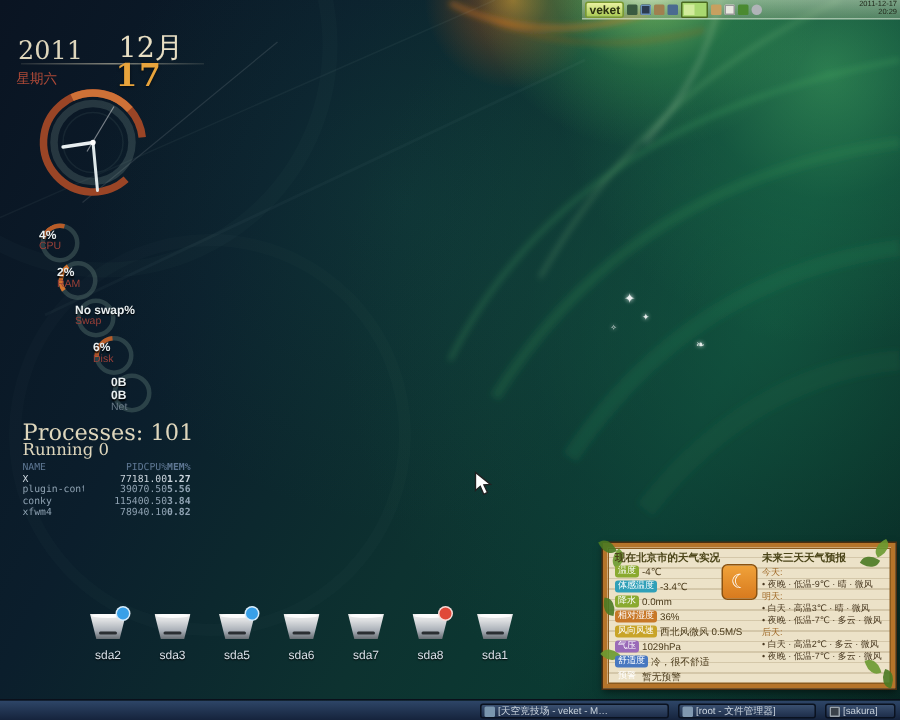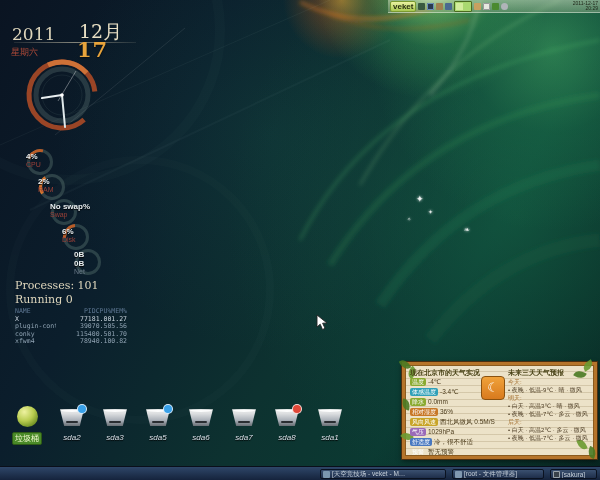--- a/index.html
+++ b/index.html
@@ -44,41 +44,41 @@
   .ring,.arc{position:absolute;width:26px;height:26px;border-radius:50%;box-sizing:border-box;}
   .ring{border:3px solid rgba(130,162,148,.28);}
   .arc{border:3px solid transparent;}
   .a1{border-top-color:#b85c28;transform:rotate(-30deg)}
   .a2{border-left-color:#d4742e;transform:rotate(10deg)}
   .a4{border-top-color:#b85c28;transform:rotate(-50deg)}
   .gval{position:absolute;font-size:8px;font-weight:bold;color:#e8eef0;text-shadow:0 1px 1px #000;white-space:nowrap;}
   .glab{position:absolute;font-size:7px;color:#9a4038;white-space:nowrap;}
   .glab.net{color:#6a7a88;}
   
-  #procs-title{position:absolute;left:15px;top:279px;font-size:11px;color:#ded6bc;}
+  #procs-title{position:absolute;left:15px;top:279px;font-size:15px;color:#ded6bc;}
   #procs-running{position:absolute;left:15px;top:293px;font-size:11px;color:#ded6bc;}
   #proc-table{position:absolute;left:15px;top:308px;width:112px;
     font-family:"DejaVu Sans Mono","Liberation Mono",monospace;font-size:6.5px;line-height:7.5px;}
   .prow{display:flex;white-space:nowrap;}
   .prow .c1{width:50px;overflow:hidden;}
   .prow .c2{width:24px;text-align:right;margin-left:20px;}
   .prow .c3{width:18px;text-align:right;}
-  .prow .c4{width:18px;text-align:right;}
+  .prow .c4{width:18px;text-align:right;font-weight:bold;}
   .phead{color:#5f7894;}
   .pr0{color:#ccd6de}.prx{color:#8fa2b2}
   
   .dico{position:absolute;width:40px;text-align:center;}
   .drive{position:relative;width:26px;height:19px;margin:0 auto;
     clip-path:polygon(4% 12%,96% 12%,80% 100%,20% 100%);
     background:linear-gradient(180deg,#f6f6f4 0%,#dcdee0 35%,#aab0b8 70%,#686e74 100%);}
   .drive .slot{position:absolute;left:7px;bottom:3px;width:12px;height:2px;background:#2a2e32;border-radius:1px;}
   .drive .lid{position:absolute;left:2px;top:2px;width:22px;height:3px;border-radius:50%;background:rgba(255,255,255,.85);}
   .emblem{position:absolute;width:8px;height:8px;border-radius:50%;right:3px;top:-2px;border:1px solid rgba(255,255,255,.8);}
   .em-blue{background:#38a0e8}.em-red{background:#e04838}
-  .dlabel{display:inline-block;margin-top:3px;font-size:8px;color:#d8e0e8;text-shadow:0 1px 1px #000;font-style:italic;}
+  .dlabel{display:inline-block;margin-top:3px;font-size:8px;color:#d8e0e8;text-shadow:0 1px 1px #000;}
   .trashball{width:21px;height:21px;margin:0 auto;border-radius:50%;
     background:radial-gradient(circle at 35% 28%, #eef2a0, #b8cc50 45%, #6a8c20 80%, #46601a);}
   .trashlabel{display:inline-block;margin-top:4px;font-size:8px;color:#eef6cc;background:#4a8a28;
     border:1px solid #2e5a16;border-radius:2px;padding:0 2px;}
   
   #weather{position:absolute;left:402px;top:362px;width:195px;height:97px;box-sizing:border-box;
     background:
       repeating-linear-gradient(180deg, rgba(0,0,0,0) 0 6px, rgba(150,130,90,.28) 6px 7px),
       #ece2c8;
     border:3px solid #b5742a;outline:1px solid #4a2e10;
@@ -236,34 +236,30 @@
     <div class="prow prx">
       <span class="c1">plugin-containe</span>
       <span class="c2">3907</span>
       <span class="c3">0.50</span>
       <span class="c4">5.56</span>
     </div>
     <div class="prow prx">
       <span class="c1">conky</span>
       <span class="c2">11540</span>
       <span class="c3">0.50</span>
-      <span class="c4">1.70</span>
+      <span class="c4">3.84</span>
     </div>
     <div class="prow prx">
       <span class="c1">xfwm4</span>
       <span class="c2">7894</span>
       <span class="c3">0.10</span>
       <span class="c4">0.82</span>
     </div>
   </div>
 
-  <div class="dico" style="left:7px;top:406px">
-    <div class="trashball"></div>
-    <span class="trashlabel">垃圾桶</span>
-  </div>
   <div class="dico" style="left:52px;top:407px">
     <div class="drive">
         <span class="lid"></span>
         <span class="slot"></span>
       </div>
     <span class="emblem em-blue" style="right:5px;top:-3px"></span>
     <span class="dlabel">sda2</span>
   </div>
   <div class="dico" style="left:95px;top:407px">
     <div class="drive">

